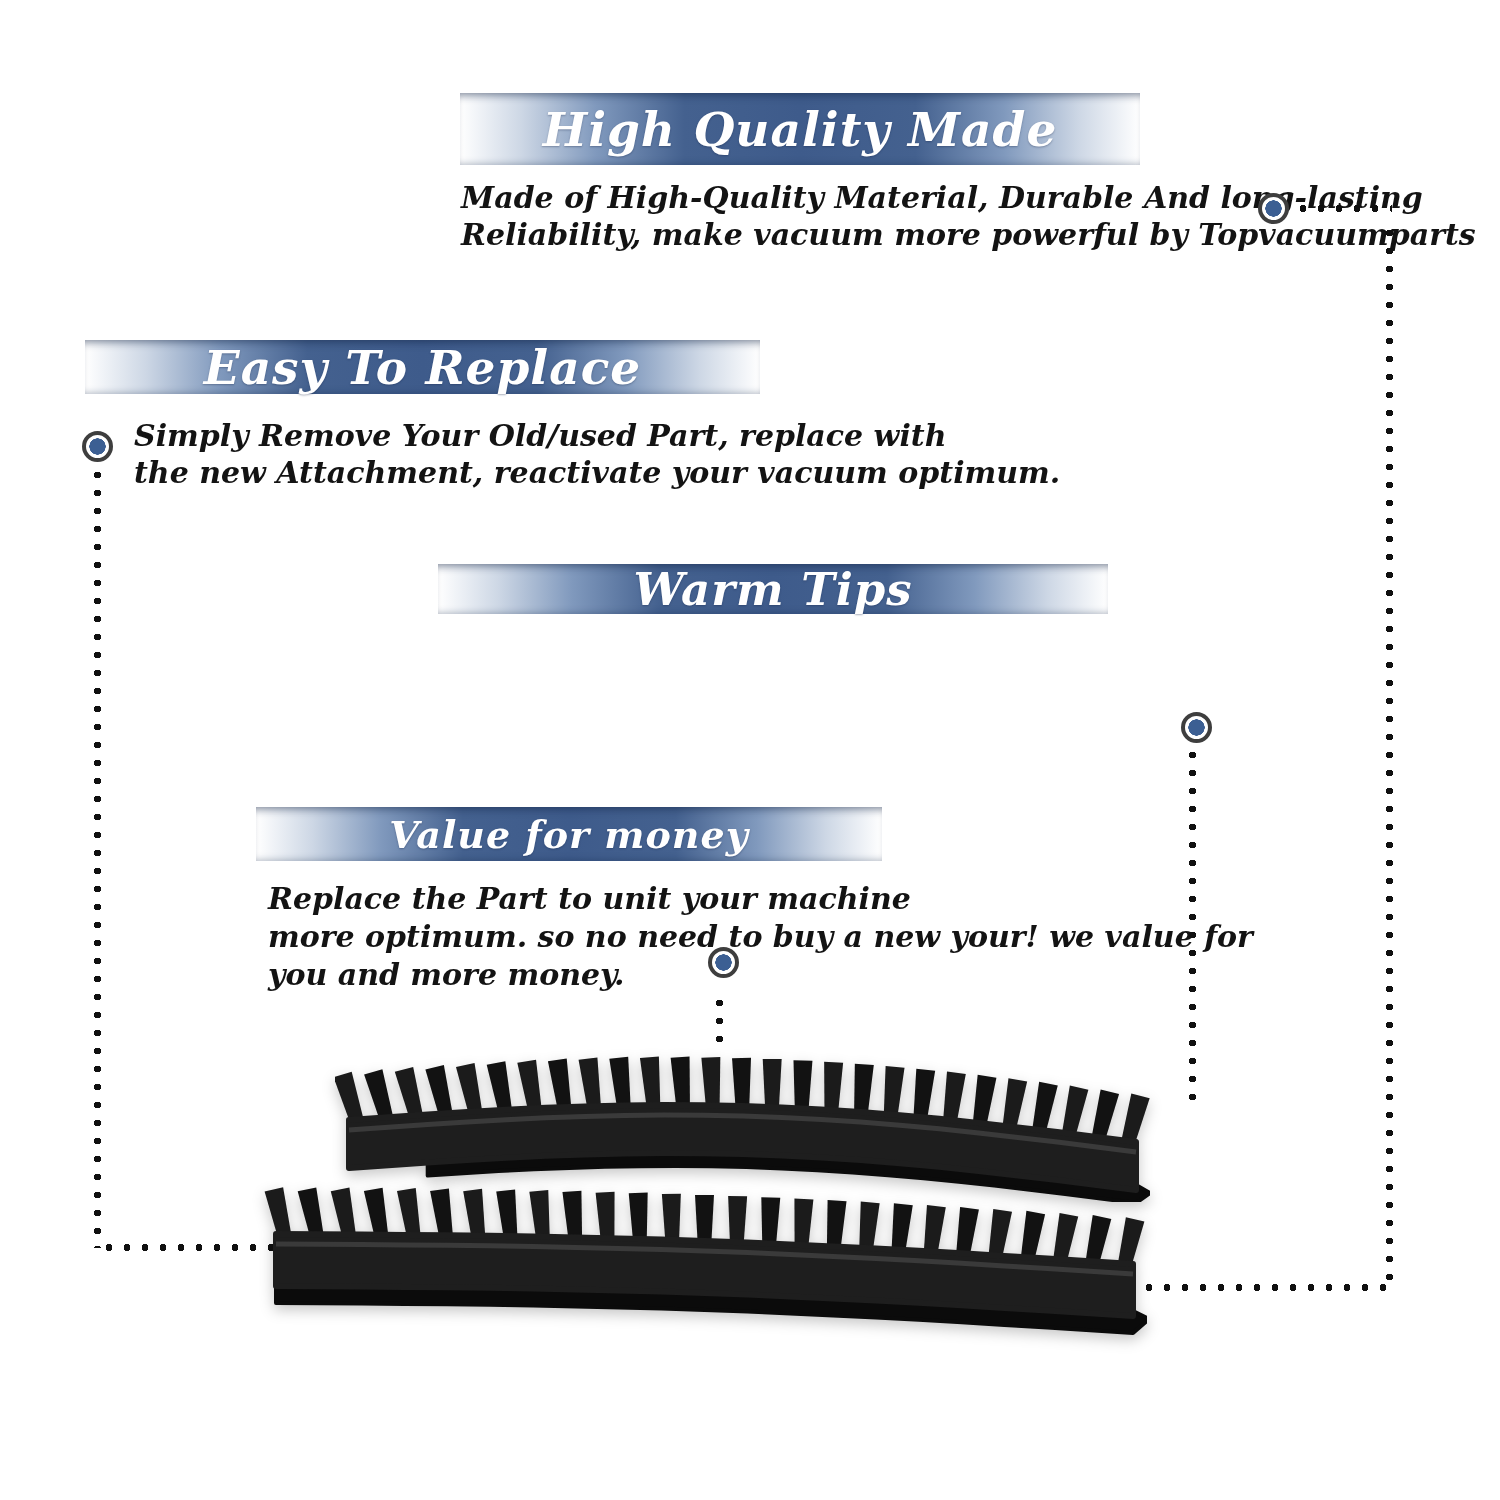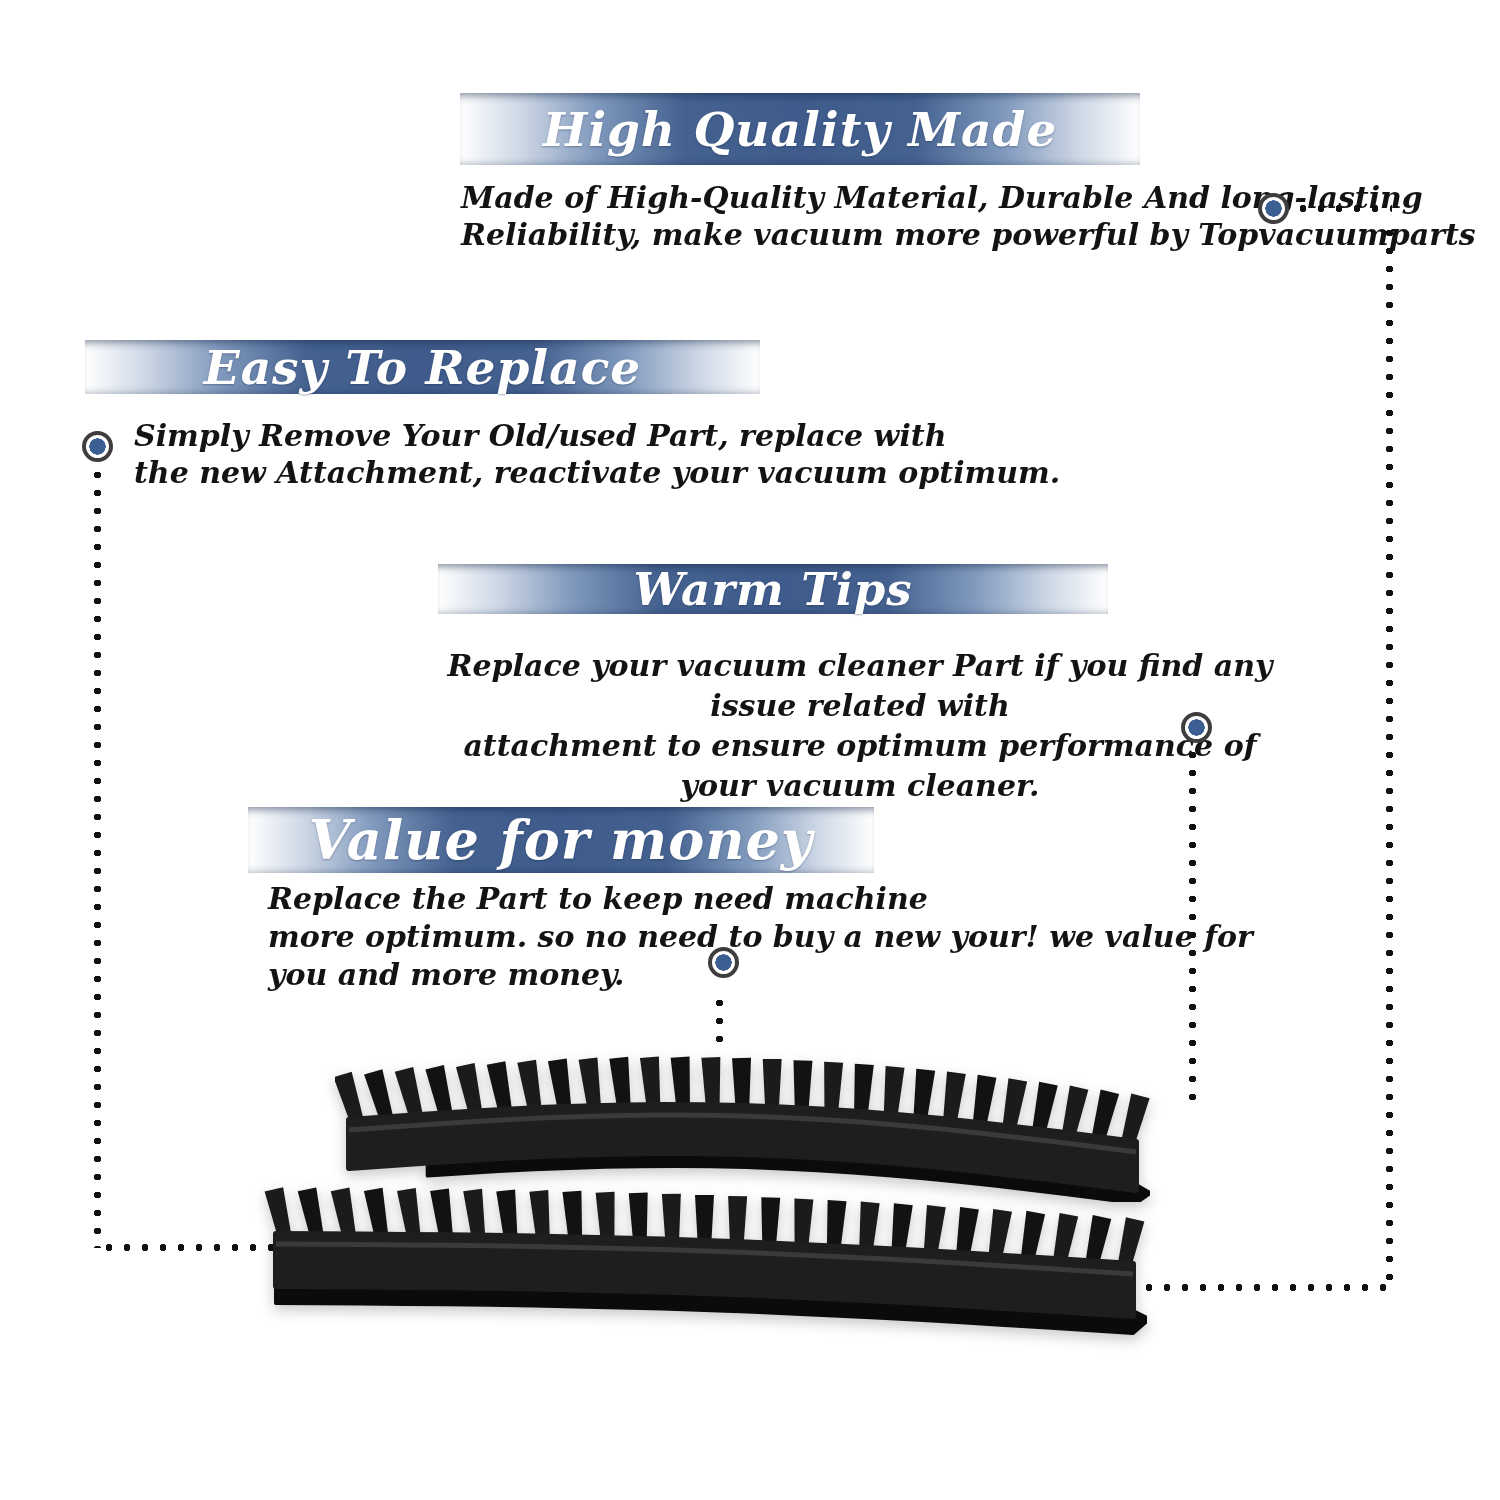--- a/index.html
+++ b/index.html
@@ -16,21 +16,21 @@
       #3e5b8b 50%,#44618f 67%,#8099bd 80%,#cdd7e5 91%,rgba(255,255,255,0) 100%);
     box-shadow:inset 0 8px 9px -6px rgba(14,32,66,0.55), inset 0 -6px 7px -5px rgba(14,32,66,0.30);
   }
   .banner-title{
     color:#ffffff;font-style:italic;font-weight:700;letter-spacing:1px;
     text-shadow:0 1px 2px rgba(20,35,70,0.35);white-space:nowrap;
   }
   .s1-banner{left:460px;top:93px;width:680px;height:72px;font-size:47px;}
   .s2-banner{left:85px;top:340px;width:675px;height:54px;font-size:47px;}
   .s3-banner{left:438px;top:564px;width:670px;height:50px;font-size:45px;}
-  .s4-banner{left:248px;top:807px;width:626px;height:66px;font-size:54px;}
+  .s4-banner{left:256px;top:807px;width:626px;height:54px;font-size:38px;}
 
   
   .body-text{
     position:absolute;color:#131313;font-style:italic;font-weight:700;
     font-size:30px;white-space:nowrap;
   }
   .s1-body{left:461px;top:179px;line-height:37px;}
   .s2-body{left:134px;top:417px;line-height:37px;}
   .s3-body{left:430px;top:646px;width:860px;text-align:center;line-height:40px;white-space:normal;}
   .s4-body{left:268px;top:880px;line-height:38px;}
@@ -87,30 +87,26 @@
     <span class="banner-title">Easy To Replace</span>
   </div>
   <div class="body-text s2-body">
     <div>Simply Remove Your Old/used Part, replace with</div>
     <div>the new Attachment, reactivate your vacuum optimum.</div>
   </div>
 
   <div class="banner s3-banner">
     <span class="banner-title">Warm Tips</span>
   </div>
-  <div class="body-text s3-body">
-    <div>Replace your vacuum cleaner Part if you find any issue related with</div>
-    <div>attachment to ensure optimum performance of your vacuum cleaner.</div>
-  </div>
 
   <div class="banner s4-banner">
     <span class="banner-title">Value for money</span>
   </div>
   <div class="body-text s4-body">
-    <div>Replace the Part to keep need machine</div>
+    <div>Replace the Part to unit your machine</div>
     <div>more optimum. so no need to buy a new your! we value for</div>
     <div>you and more money.</div>
   </div>
 
   <div class="marker m1"></div>
   <div class="marker m2"></div>
   <div class="marker m3"></div>
   <div class="marker m4"></div>
 
   <div class="dots-h d1a"></div>

